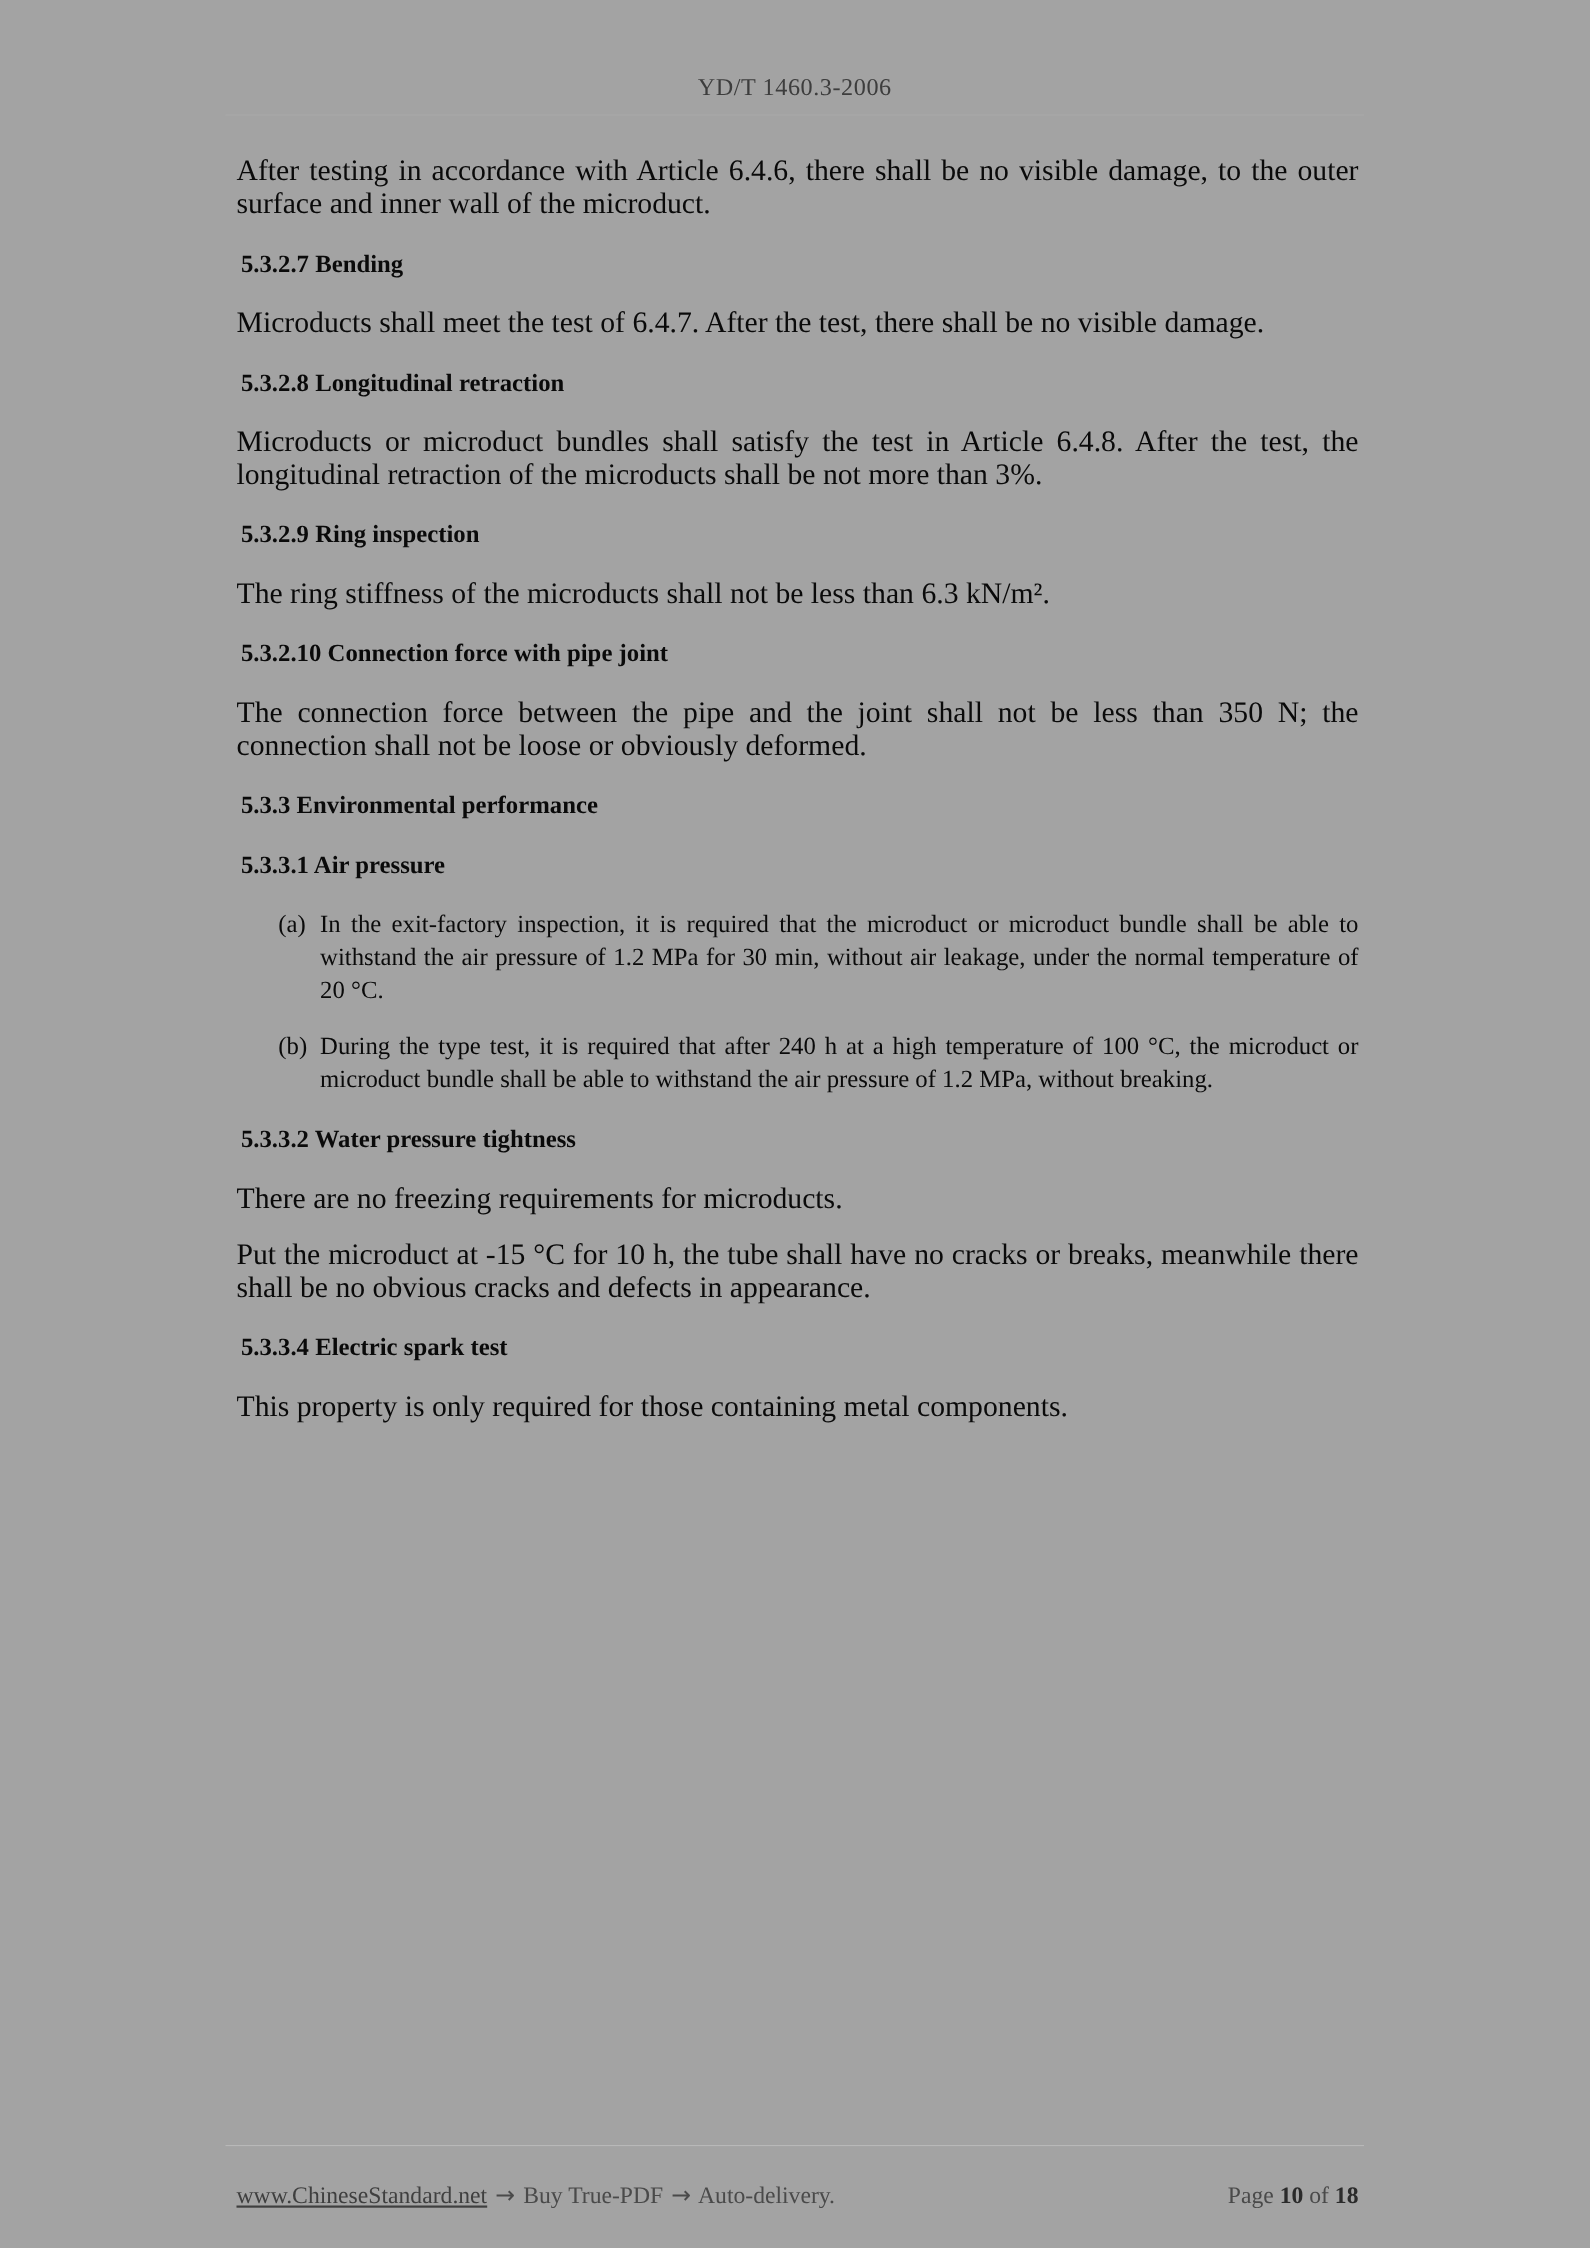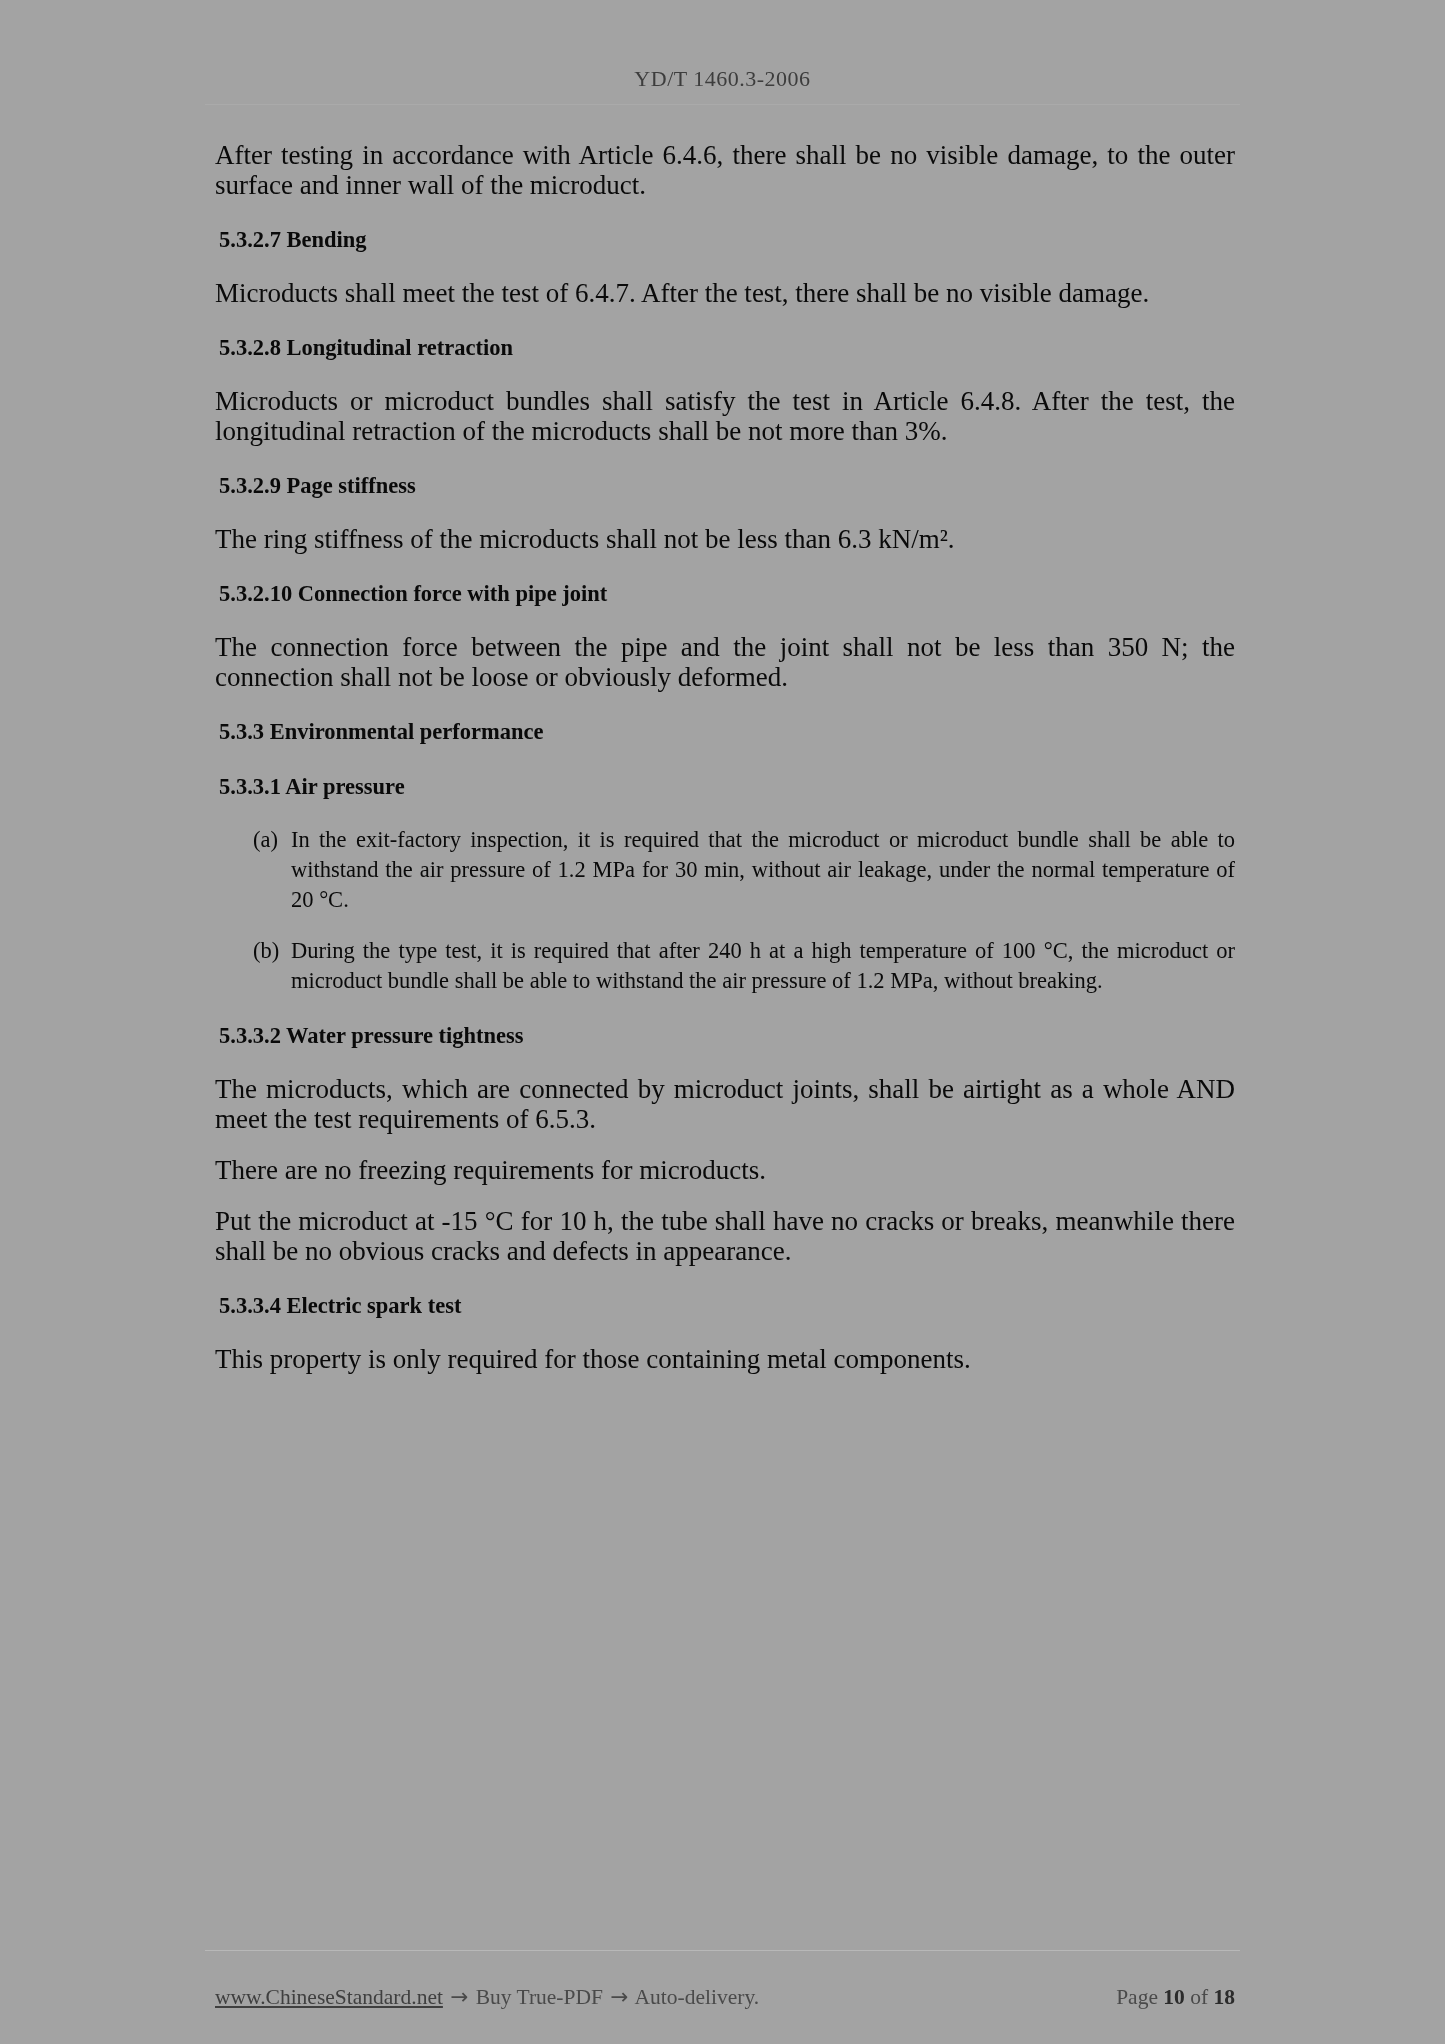--- a/index.html
+++ b/index.html
@@ -117,42 +117,41 @@
 
   <div class="content">
     <p class="para">After testing in accordance with Article 6.4.6, there shall be no visible damage, to the outer surface and inner wall of the microduct.</p>
 
     <h3 class="heading">5.3.2.7 Bending</h3>
     <p class="para">Microducts shall meet the test of 6.4.7. After the test, there shall be no visible damage.</p>
 
     <h3 class="heading">5.3.2.8 Longitudinal retraction</h3>
     <p class="para">Microducts or microduct bundles shall satisfy the test in Article 6.4.8. After the test, the longitudinal retraction of the microducts shall be not more than 3%.</p>
 
-    <h3 class="heading">5.3.2.9 Page stiffness</h3>
+    <h3 class="heading">5.3.2.9 Ring inspection</h3>
     <p class="para">The ring stiffness of the microducts shall not be less than 6.3 kN/m².</p>
 
     <h3 class="heading">5.3.2.10 Connection force with pipe joint</h3>
     <p class="para">The connection force between the pipe and the joint shall not be less than 350 N; the connection shall not be loose or obviously deformed.</p>
 
     <h3 class="heading">5.3.3 Environmental performance</h3>
 
     <h3 class="heading">5.3.3.1 Air pressure</h3>
 
     <div class="list-item">
       <span class="li-marker">(a)</span>
       <span class="li-text">In the exit-factory inspection, it is required that the microduct or microduct bundle shall be able to withstand the air pressure of 1.2 MPa for 30 min, without air leakage, under the normal temperature of 20 °C.</span>
     </div>
 
     <div class="list-item">
       <span class="li-marker">(b)</span>
       <span class="li-text">During the type test, it is required that after 240 h at a high temperature of 100 °C, the microduct or microduct bundle shall be able to withstand the air pressure of 1.2 MPa, without breaking.</span>
     </div>
 
     <h3 class="heading">5.3.3.2 Water pressure tightness</h3>
-    <p class="para">The microducts, which are connected by microduct joints, shall be airtight as a whole AND meet the test requirements of 6.5.3.</p>
 
     <p class="para">There are no freezing requirements for microducts.</p>
     <p class="para">Put the microduct at -15 °C for 10 h, the tube shall have no cracks or breaks, meanwhile there shall be no obvious cracks and defects in appearance.</p>
 
     <h3 class="heading">5.3.3.4 Electric spark test</h3>
     <p class="para">This property is only required for those containing metal components.</p>
   </div>
 
   <div class="footer-rule"></div>
 

